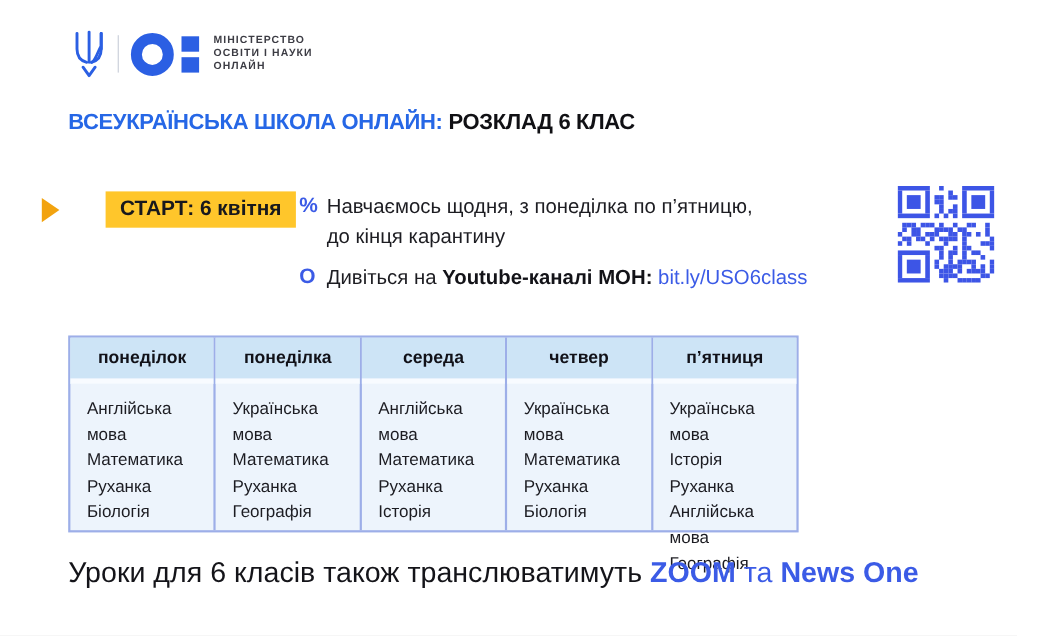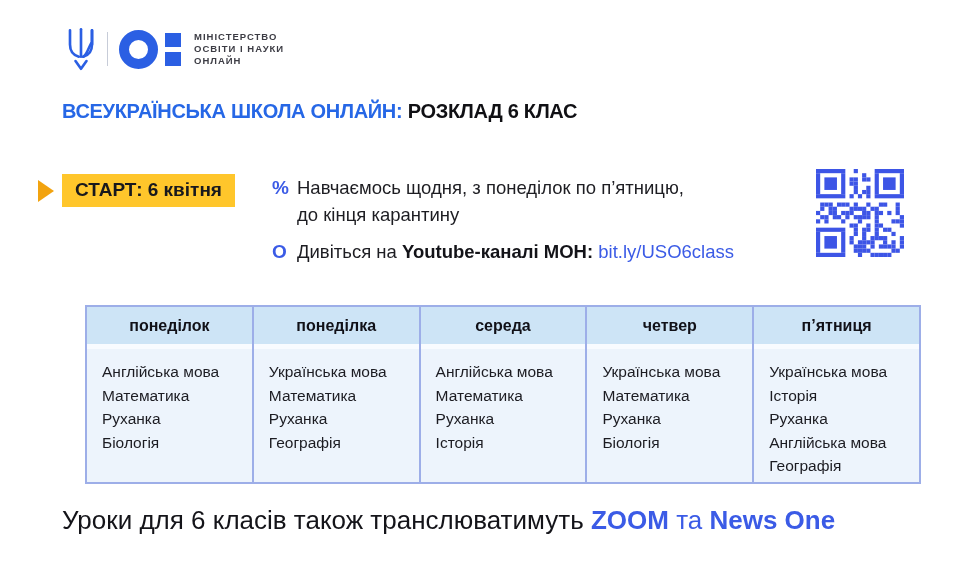--- a/index.html
+++ b/index.html
@@ -28,37 +28,37 @@
   .mon-ring{width:19px;height:19px;border:10px solid var(--logo-blue);border-radius:50%;}
   .mon-colon{display:flex;flex-direction:column;justify-content:space-between;height:33px;margin-left:7px;}
   .mon-colon span{display:block;width:16px;height:14px;background:var(--logo-blue);}
   .mon-text{margin-left:13px;font-size:9.5px;font-weight:bold;letter-spacing:1px;line-height:12px;color:#3c3c44;}
   
   .title{position:absolute;left:62px;top:100px;font-size:20px;font-weight:800;letter-spacing:-0.3px;white-space:nowrap;}
   .title .hl{color:var(--accent-blue);}
   .title .rest{color:#101014;}
   
   .badge-row{position:absolute;left:38px;display:flex;align-items:center;}
-  .badge-row.r1{top:174px;}
+  .badge-row.r1{top:174px;gap:34px;}
   .badge-row.r2{top:227px;}
   .arrow{width:0;height:0;border-top:11px solid transparent;border-bottom:11px solid transparent;border-left:16px solid var(--arrow-orange);margin-right:8px;}
   .badge{background:var(--badge-yellow);color:#18181d;font-size:19px;font-weight:bold;padding:5px 13px 6px 13px;white-space:nowrap;}
   
   .note{position:absolute;left:272px;display:flex;align-items:flex-start;font-size:18.5px;line-height:27px;color:#1d1d22;}
   .note.n1{top:174px;}
   .note.n2{top:238px;}
   .bullet{color:var(--link-blue);font-weight:800;width:25px;flex:none;font-size:19px;}
   .note b{font-weight:bold;color:#131318;}
   .note .link{color:var(--link-blue);}
   
   .qr{position:absolute;left:816px;top:169px;width:88px;height:88px;}
   .qr svg{width:88px;height:88px;display:block;}
   
-  .schedule{position:absolute;left:62px;top:305px;width:836px;height:179px;display:flex;
-    border:2px solid var(--table-border);background:var(--table-body-bg);box-sizing:border-box;margin-left:23px;}
+  .schedule{position:absolute;left:62px;top:305px;width:664px;height:179px;display:flex;
+    border:2px solid var(--table-border);background:var(--table-body-bg);box-sizing:border-box;}
   .col{flex:1;display:flex;flex-direction:column;border-right:2px solid var(--table-border);min-width:0;}
   .col:last-child{border-right:none;}
   .col-header{height:37px;flex:none;background:var(--table-header-bg);border-bottom:5px solid #f8fbff;
     display:flex;align-items:center;justify-content:center;font-weight:bold;font-size:16px;color:#111118;}
   .col-body{padding:11px 6px 0 15px;font-size:15.5px;line-height:23.5px;color:#1c1c22;}
   
   .footer{position:absolute;left:62px;top:505px;font-size:26px;color:#141419;white-space:nowrap;}
   .footer .b-blue{color:var(--link-blue);font-weight:bold;}
   .footer .r-blue{color:var(--link-blue);}
 </style>
@@ -97,21 +97,21 @@
   </div>
 
   <div class="badge-row r1">
     <div class="arrow"></div>
     <div class="badge">СТАРТ: 6 квітня</div>
   </div>
 
   <div class="note n1">
     <span class="bullet">%</span>
     <span>
-      <span>Навчаємось щодня, з понеділок по п’ятницю,</span><br>
+      <span>Навчаємось щодня, з понеділка по п’ятницю,</span><br>
       <span>до кінця карантину</span>
     </span>
   </div>
   <div class="note n2">
     <span class="bullet">O</span>
     <span>
       <span>Дивіться на </span><b>Youtube-каналі МОН: </b><span class="link">bit.ly/USO6class</span>
     </span>
   </div>
 

